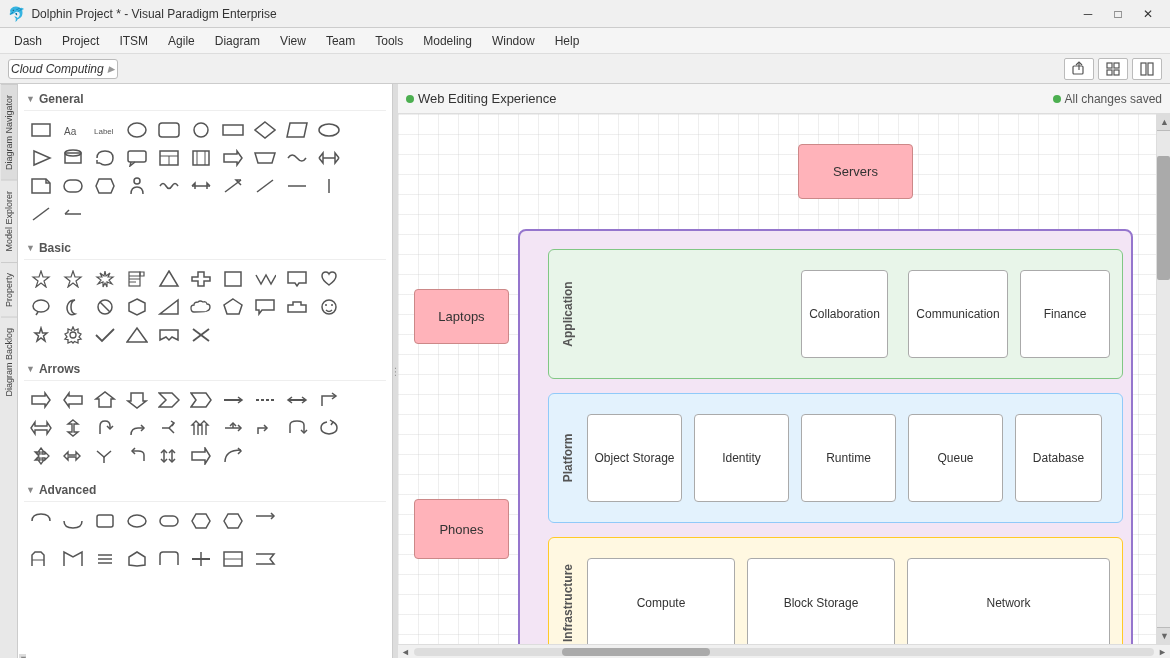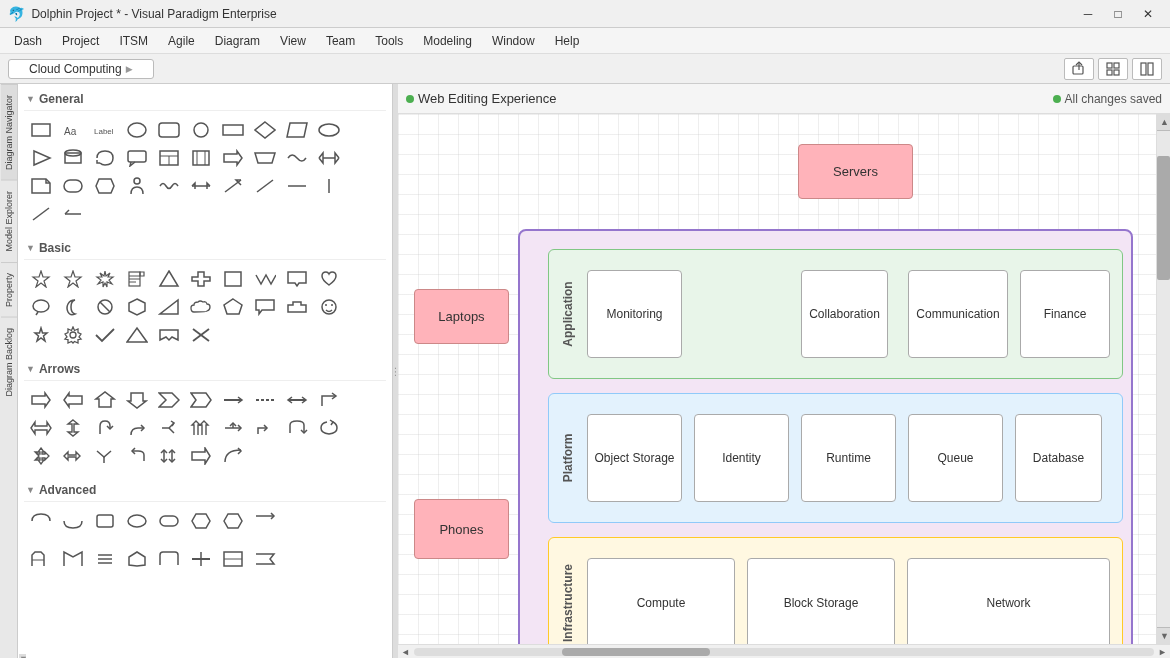--- a/index.html
+++ b/index.html
@@ -40,27 +40,28 @@
       display: flex;
       align-items: center;
       padding: 0 8px;
       border-bottom: 1px solid #ccc;
       gap: 4px;
     }
     .breadcrumb-tag {
       background: white;
       border: 1px solid #bbb;
       border-radius: 3px;
-      padding: 2px 20px;
+      padding: 2px 2px;
       font-size: 12px;
       color: #333;
       display: flex;
       align-items: center;
       gap: 4px;
       cursor: pointer;
+      font-style: italic;
     }
     #tab-bar-right { margin-left: auto; display: flex; gap: 4px; }
     .toolbar-icon-btn {
       width: 26px; height: 22px; border: 1px solid #bbb; background: white;
       border-radius: 2px; cursor: pointer; display: flex; align-items: center; justify-content: center;
       font-size: 12px; color: #555;
     }
 
     
     #main-layout {
@@ -940,23 +941,20 @@
           <span>Phones</span>
         </div>
 
         <div class="cloud-container" style="left:120px;top:115px;width:615px;height:460px;">
 
           <div class="app-layer" style="left:28px;top:18px;width:575px;height:130px;">
             <div style="position:absolute;left:12px;top:50%;transform:translateY(-50%);writing-mode:vertical-rl;transform:translateY(-50%) rotate(180deg);font-size:12px;font-weight:bold;color:#555;white-space:nowrap;">
               <span>Application</span>
             </div>
 
-            <div class="service-box" style="left:38px;top:20px;width:95px;height:88px;">
-              <span>Monitoring</span>
-            </div>
             <div class="service-box" style="left:252px;top:20px;width:87px;height:88px;">
               <span>Collaboration</span>
             </div>
             <div class="service-box" style="left:359px;top:20px;width:100px;height:88px;">
               <span>Communication</span>
             </div>
             <div class="service-box" style="left:471px;top:20px;width:90px;height:88px;">
               <span>Finance</span>
             </div>
           </div>

